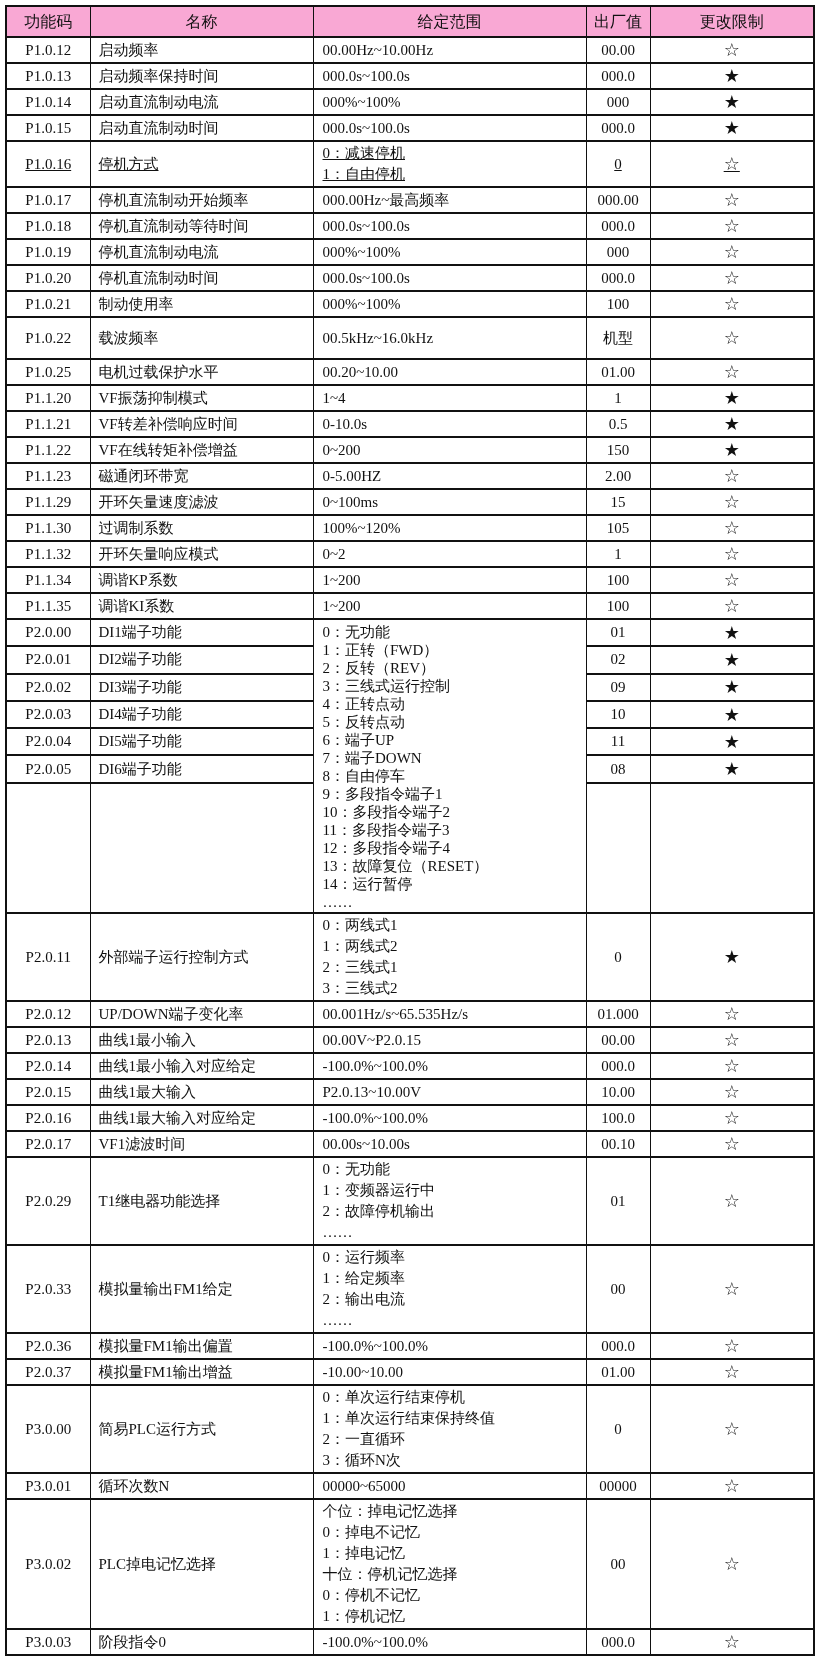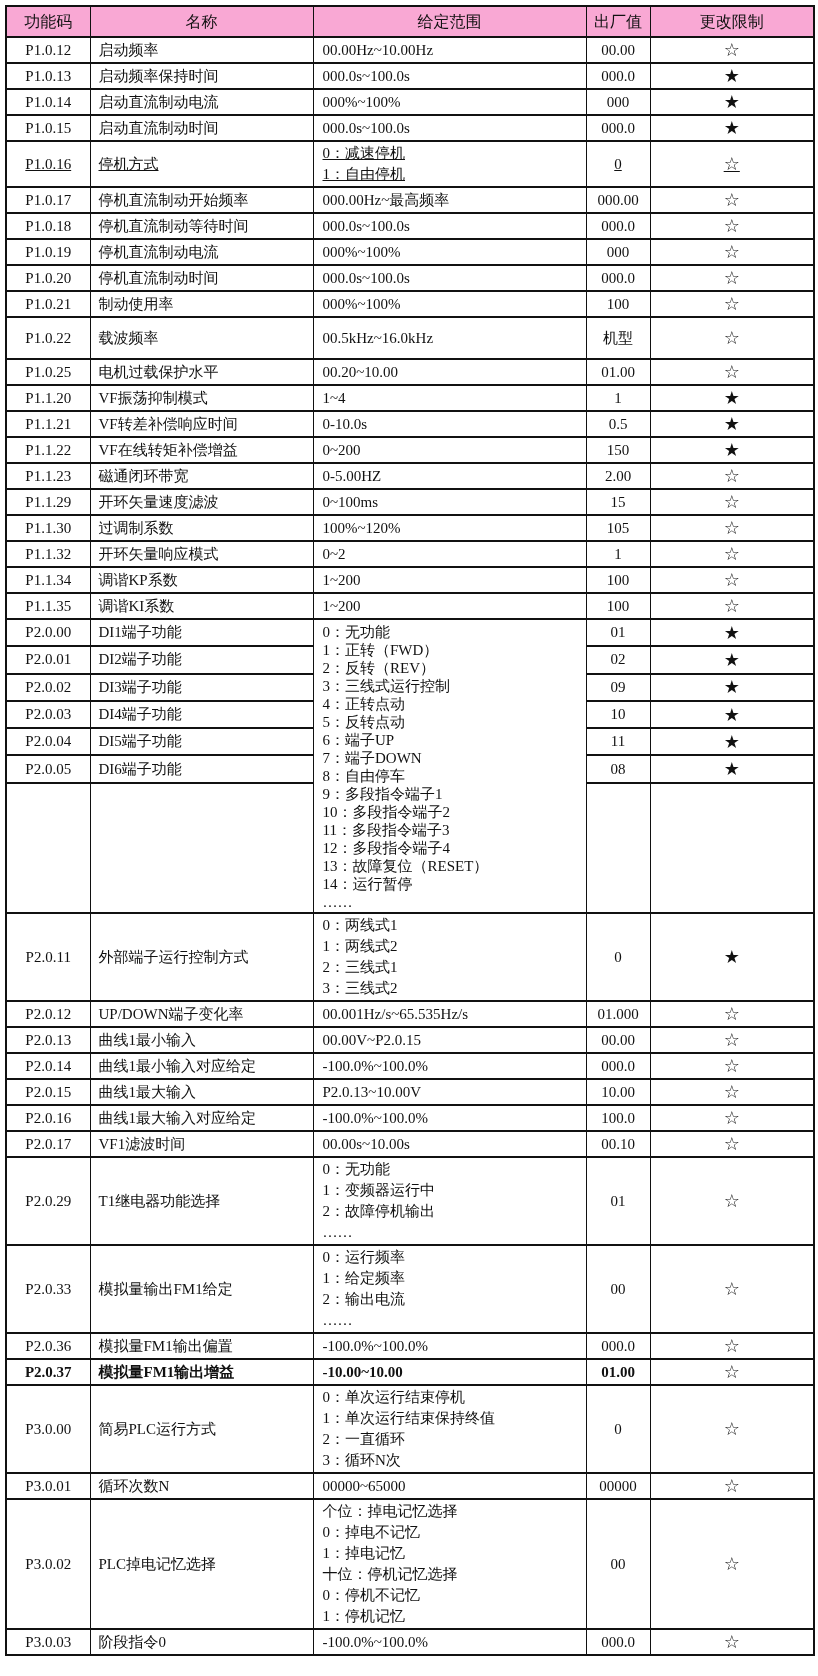--- a/index.html
+++ b/index.html
@@ -403,21 +403,21 @@
         </tr>
         <tr style="height: 26px;">
           <td class="code">P2.0.36</td>
           <td class="name">模拟量FM1输出偏置</td>
           <td class="range">
             <span class="range-line">-100.0%~100.0%</span>
           </td>
           <td class="value">000.0</td>
           <td class="star"><span class="star-glyph">☆</span></td>
         </tr>
-        <tr style="height: 26px; font-weight: bold;">
+        <tr style="height: 26px;">
           <td class="code">P2.0.37</td>
           <td class="name">模拟量FM1输出增益</td>
           <td class="range">
             <span class="range-line">-10.00~10.00</span>
           </td>
           <td class="value">01.00</td>
           <td class="star"><span class="star-glyph">☆</span></td>
         </tr>
         <tr style="height: 88px;">
           <td class="code">P3.0.00</td>

